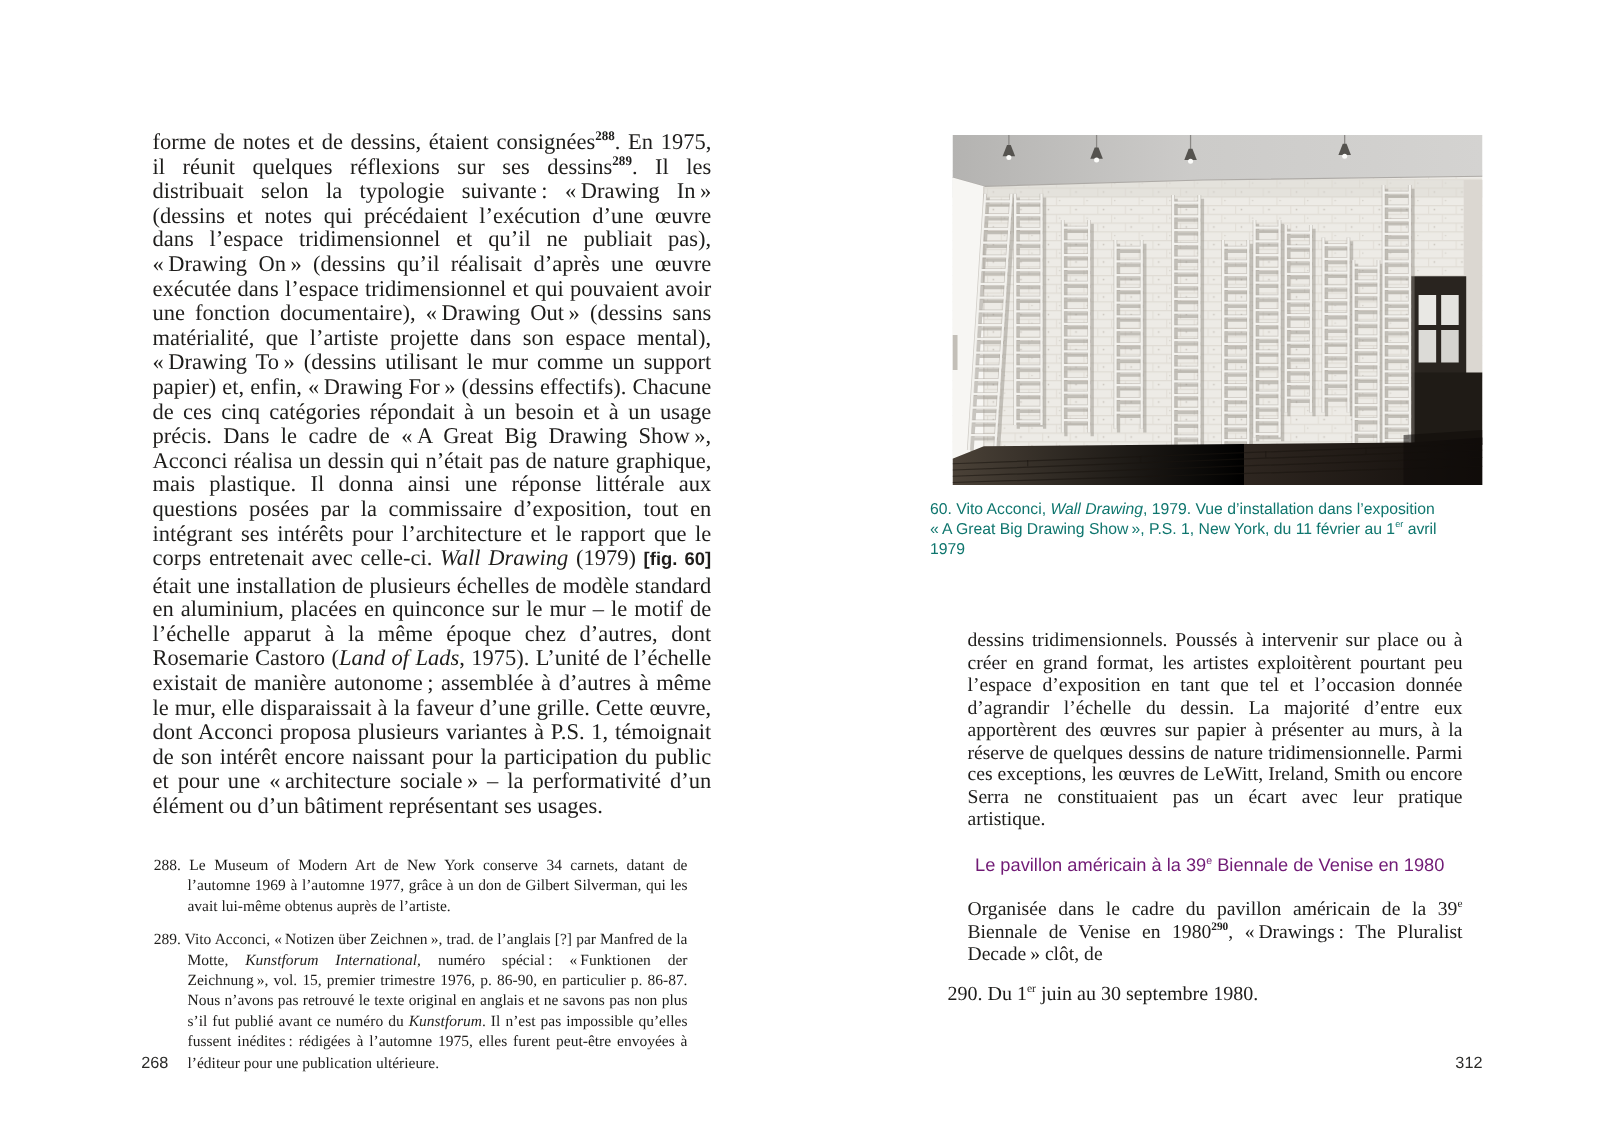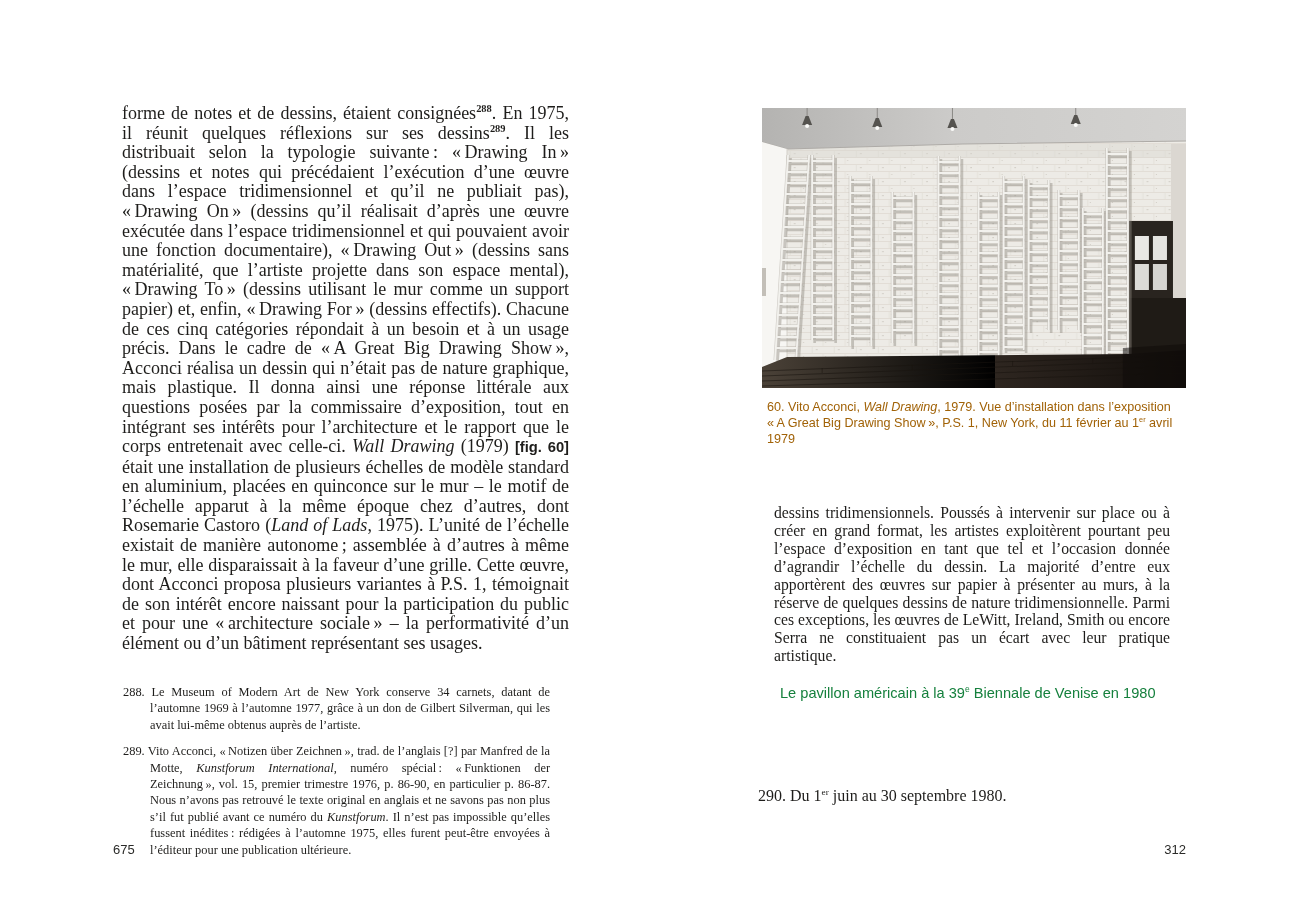--- a/index.html
+++ b/index.html
@@ -8,49 +8,49 @@
   .justified{text-align:justify;hyphens:auto;-webkit-hyphens:auto;}
   .left-body{position:absolute;left:122px;top:104px;width:447px;font-size:18px;line-height:19.6px;}
   .left-body p{margin:0;}
   .p-indent{text-indent:22px;}
   .footnotes{position:absolute;left:113px;top:674px;width:447px;font-size:12.4px;line-height:16.4px;}
   .footnote{margin:10px;padding-left:27px;text-indent:-27px;}
   .pageno{position:absolute;top:842px;font-family:"Liberation Sans",sans-serif;font-size:13px;color:#2b2b29;}
   .pageno-left{left:113px;}
   .pageno-right{left:758px;width:428px;text-align:right;}
   .photo{position:absolute;left:762px;top:108px;width:424px;height:280px;margin:0;}
-  .caption{position:absolute;left:767px;top:399px;width:424px;
-           font-family:"Liberation Sans",sans-serif;font-size:12.6px;line-height:16.2px;color:#a16207;}
+  .caption{position:absolute;left:744px;top:399px;width:424px;
+           font-family:"Liberation Sans",sans-serif;font-size:12.6px;line-height:16.2px;color:#0f766e;}
   .right-body{position:absolute;left:758px;width:428px;font-size:15.7px;line-height:17.9px;}
   .right-body p{margin:16px;}
   #right-body1{top:488px;}
   #right-body2{top:703px;}
   .right-heading{position:absolute;left:758px;top:684px;width:428px;box-sizing:border-box;padding-left:22px;
-                 font-family:"Liberation Sans",sans-serif;font-size:14.6px;line-height:18px;color:#15803d;}
+                 font-family:"Liberation Sans",sans-serif;font-size:14.6px;line-height:18px;color:#701a75;}
   .right-footnote{position:absolute;left:758px;top:788px;width:428px;font-size:16px;line-height:16.4px;}
   .sup{vertical-align:super;font-size:58%;line-height:0;}
   .b{font-weight:bold;}
   .it{font-style:italic;}
   .sansb{font-family:"Liberation Sans",sans-serif;font-weight:700;font-size:82%;}
 </style>
 </head>
 <body>
 
 <div class="spread">
 
   <div class="left-body justified">
     <p><span>forme de notes et de dessins, étaient consignées</span><span class="sup b">288</span><span>. En 1975, il réunit quelques réflexions sur ses dessins</span><span class="sup b">289</span><span>. Il les distribuait selon la typologie suivante : « Drawing In » (dessins et notes qui précédaient l’exécution d’une œuvre dans l’espace tridimensionnel et qu’il ne publiait pas), « Drawing On » (dessins qu’il réalisait d’après une œuvre exécutée dans l’espace tridimensionnel et qui pouvaient avoir une fonction documentaire), « Drawing Out » (dessins sans matérialité, que l’artiste projette dans son espace mental), « Drawing To » (dessins utilisant le mur comme un support papier) et, enfin, « Drawing For » (dessins effectifs). Chacune de ces cinq catégories répondait à un besoin et à un usage précis. Dans le cadre de « A Great Big Drawing Show », Acconci réalisa un dessin qui n’était pas de nature graphique, mais plastique. Il donna ainsi une réponse littérale aux questions posées par la commissaire d’exposition, tout en intégrant ses intérêts pour l’architecture et le rapport que le corps entretenait avec celle-ci. </span><span class="it">Wall Drawing</span><span> (1979) </span><span class="b sansb">[fig. 60]</span><span> était une installation de plusieurs échelles de modèle standard en aluminium, placées en quinconce sur le mur – le motif de l’échelle apparut à la même époque chez d’autres, dont Rosemarie Castoro (</span><span class="it">Land of Lads</span><span>, 1975). L’unité de l’échelle existait de manière autonome ; assemblée à d’autres à même le mur, elle disparaissait à la faveur d’une grille. Cette œuvre, dont Acconci proposa plusieurs variantes à P.S. 1, témoignait de son intérêt encore naissant pour la participation du public et pour une « architecture sociale » – la performativité d’un élément ou d’un bâtiment représentant ses usages.</span></p>
   </div>
 
   <div class="footnotes justified">
     <p class="footnote"><span>288. Le Museum of Modern Art de New York conserve 34 carnets, datant de l’automne 1969 à l’automne 1977, grâce à un don de Gilbert Silverman, qui les avait lui-même obtenus auprès de l’artiste.</span></p>
     <p class="footnote"><span>289. Vito Acconci, « Notizen über Zeichnen », trad. de l’anglais [?] par Manfred de la Motte, </span><span class="it">Kunstforum International</span><span>, numéro spécial : « Funktionen der Zeichnung », vol. 15, premier trimestre 1976, p. 86-90, en particulier p. 86-87. Nous n’avons pas retrouvé le texte original en anglais et ne savons pas non plus s’il fut publié avant ce numéro du </span><span class="it">Kunstforum</span><span>. Il n’est pas impossible qu’elles fussent inédites : rédigées à l’automne 1975, elles furent peut-être envoyées à l’éditeur pour une publication ultérieure.</span></p>
   </div>
 
-  <div class="pageno pageno-left">675</div>
+  <div class="pageno pageno-left">268</div>
 
   <figure class="photo">
     <svg width="424" height="280" viewBox="0 0 423 280" preserveAspectRatio="none" role="img">
       <defs>
         <pattern id="brick" width="22" height="14" patternUnits="userSpaceOnUse">
           <rect width="22" height="14" fill="#edebe6"></rect>
           <path d="M0,0.5 H22 M0,7.5 H22" stroke="#e0dcd5" stroke-width="0.9"></path>
           <path d="M6,0.5 V7.5 M17,7.5 V14" stroke="#e2ded7" stroke-width="0.8"></path>
           <rect x="10" y="3" width="1.2" height="1.2" fill="#aaa499" opacity="0.55"></rect>
           <rect x="19" y="10" width="1" height="1" fill="#b5afa3" opacity="0.5"></rect>
@@ -149,20 +149,23 @@
   </figure>
 
   <figcaption class="caption"><span>60. Vito Acconci, </span><span class="it">Wall Drawing</span><span>, 1979. Vue d’installation dans l’exposition « A Great Big Drawing Show », P.S. 1, New York, du 11 février au 1</span><span class="sup">er</span><span> avril 1979</span></figcaption>
 
   <div id="right-body1" class="right-body justified">
     <p><span>dessins tridimensionnels. Poussés à intervenir sur place ou à créer en grand format, les artistes exploitèrent pourtant peu l’espace d’exposition en tant que tel et l’occasion donnée d’agrandir l’échelle du dessin. La majorité d’entre eux apportèrent des œuvres sur papier à présenter au murs, à la réserve de quelques dessins de nature tridimensionnelle. Parmi ces exceptions, les œuvres de LeWitt, Ireland, Smith ou encore Serra ne constituaient pas un écart avec leur pratique artistique.</span></p>
   </div>
 
   <h2 class="right-heading" style="margin:0;font-weight:400;"><span>Le pavillon américain à la 39</span><span class="sup">e</span><span> Biennale de Venise en 1980</span></h2>
 
+  <div id="right-body2" class="right-body justified">
+    <p><span>Organisée dans le cadre du pavillon américain de la 39</span><span class="sup">e</span><span> Biennale de Venise en 1980</span><span class="sup b">290</span><span>, « Drawings : The Pluralist Decade » clôt, de</span></p>
+  </div>
 
   <div class="right-footnote justified">
     <p class="footnote" style="padding-left:0;text-indent:0;margin:0;"><span>290. Du 1</span><span class="sup">er</span><span> juin au 30 septembre 1980.</span></p>
   </div>
 
   <div class="pageno pageno-right">312</div>
 
 </div>
 
 </body></html>

